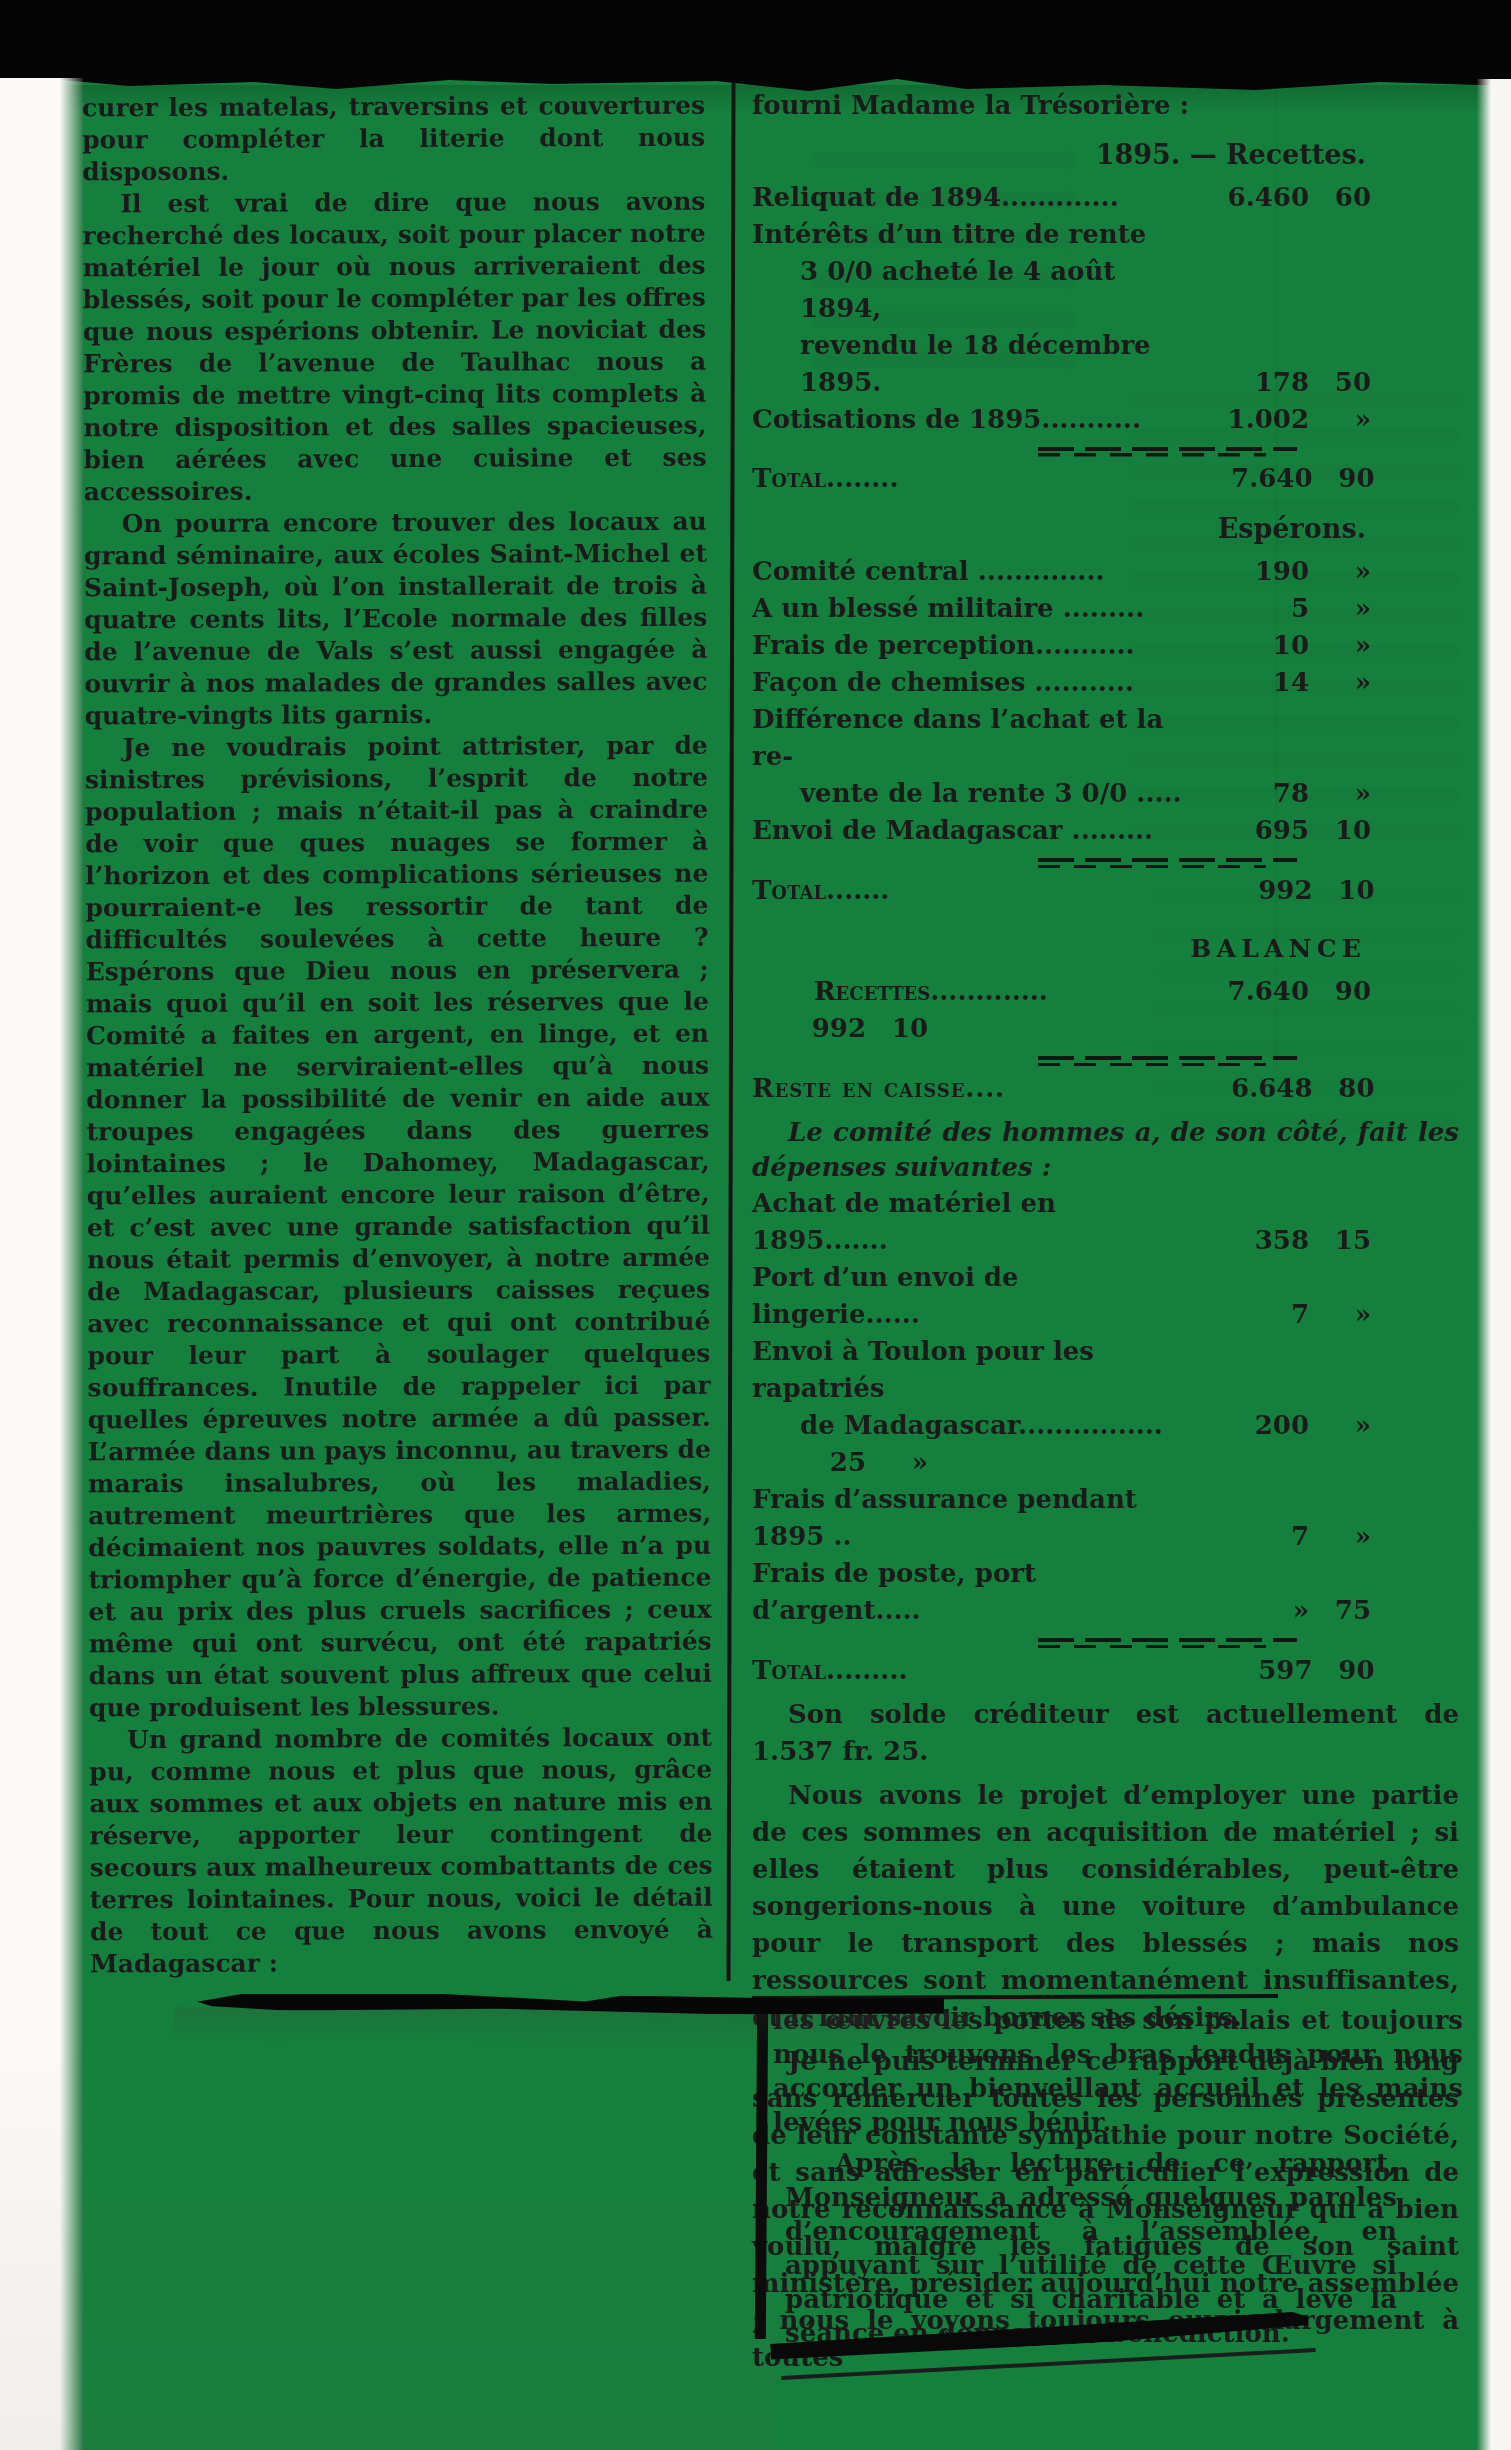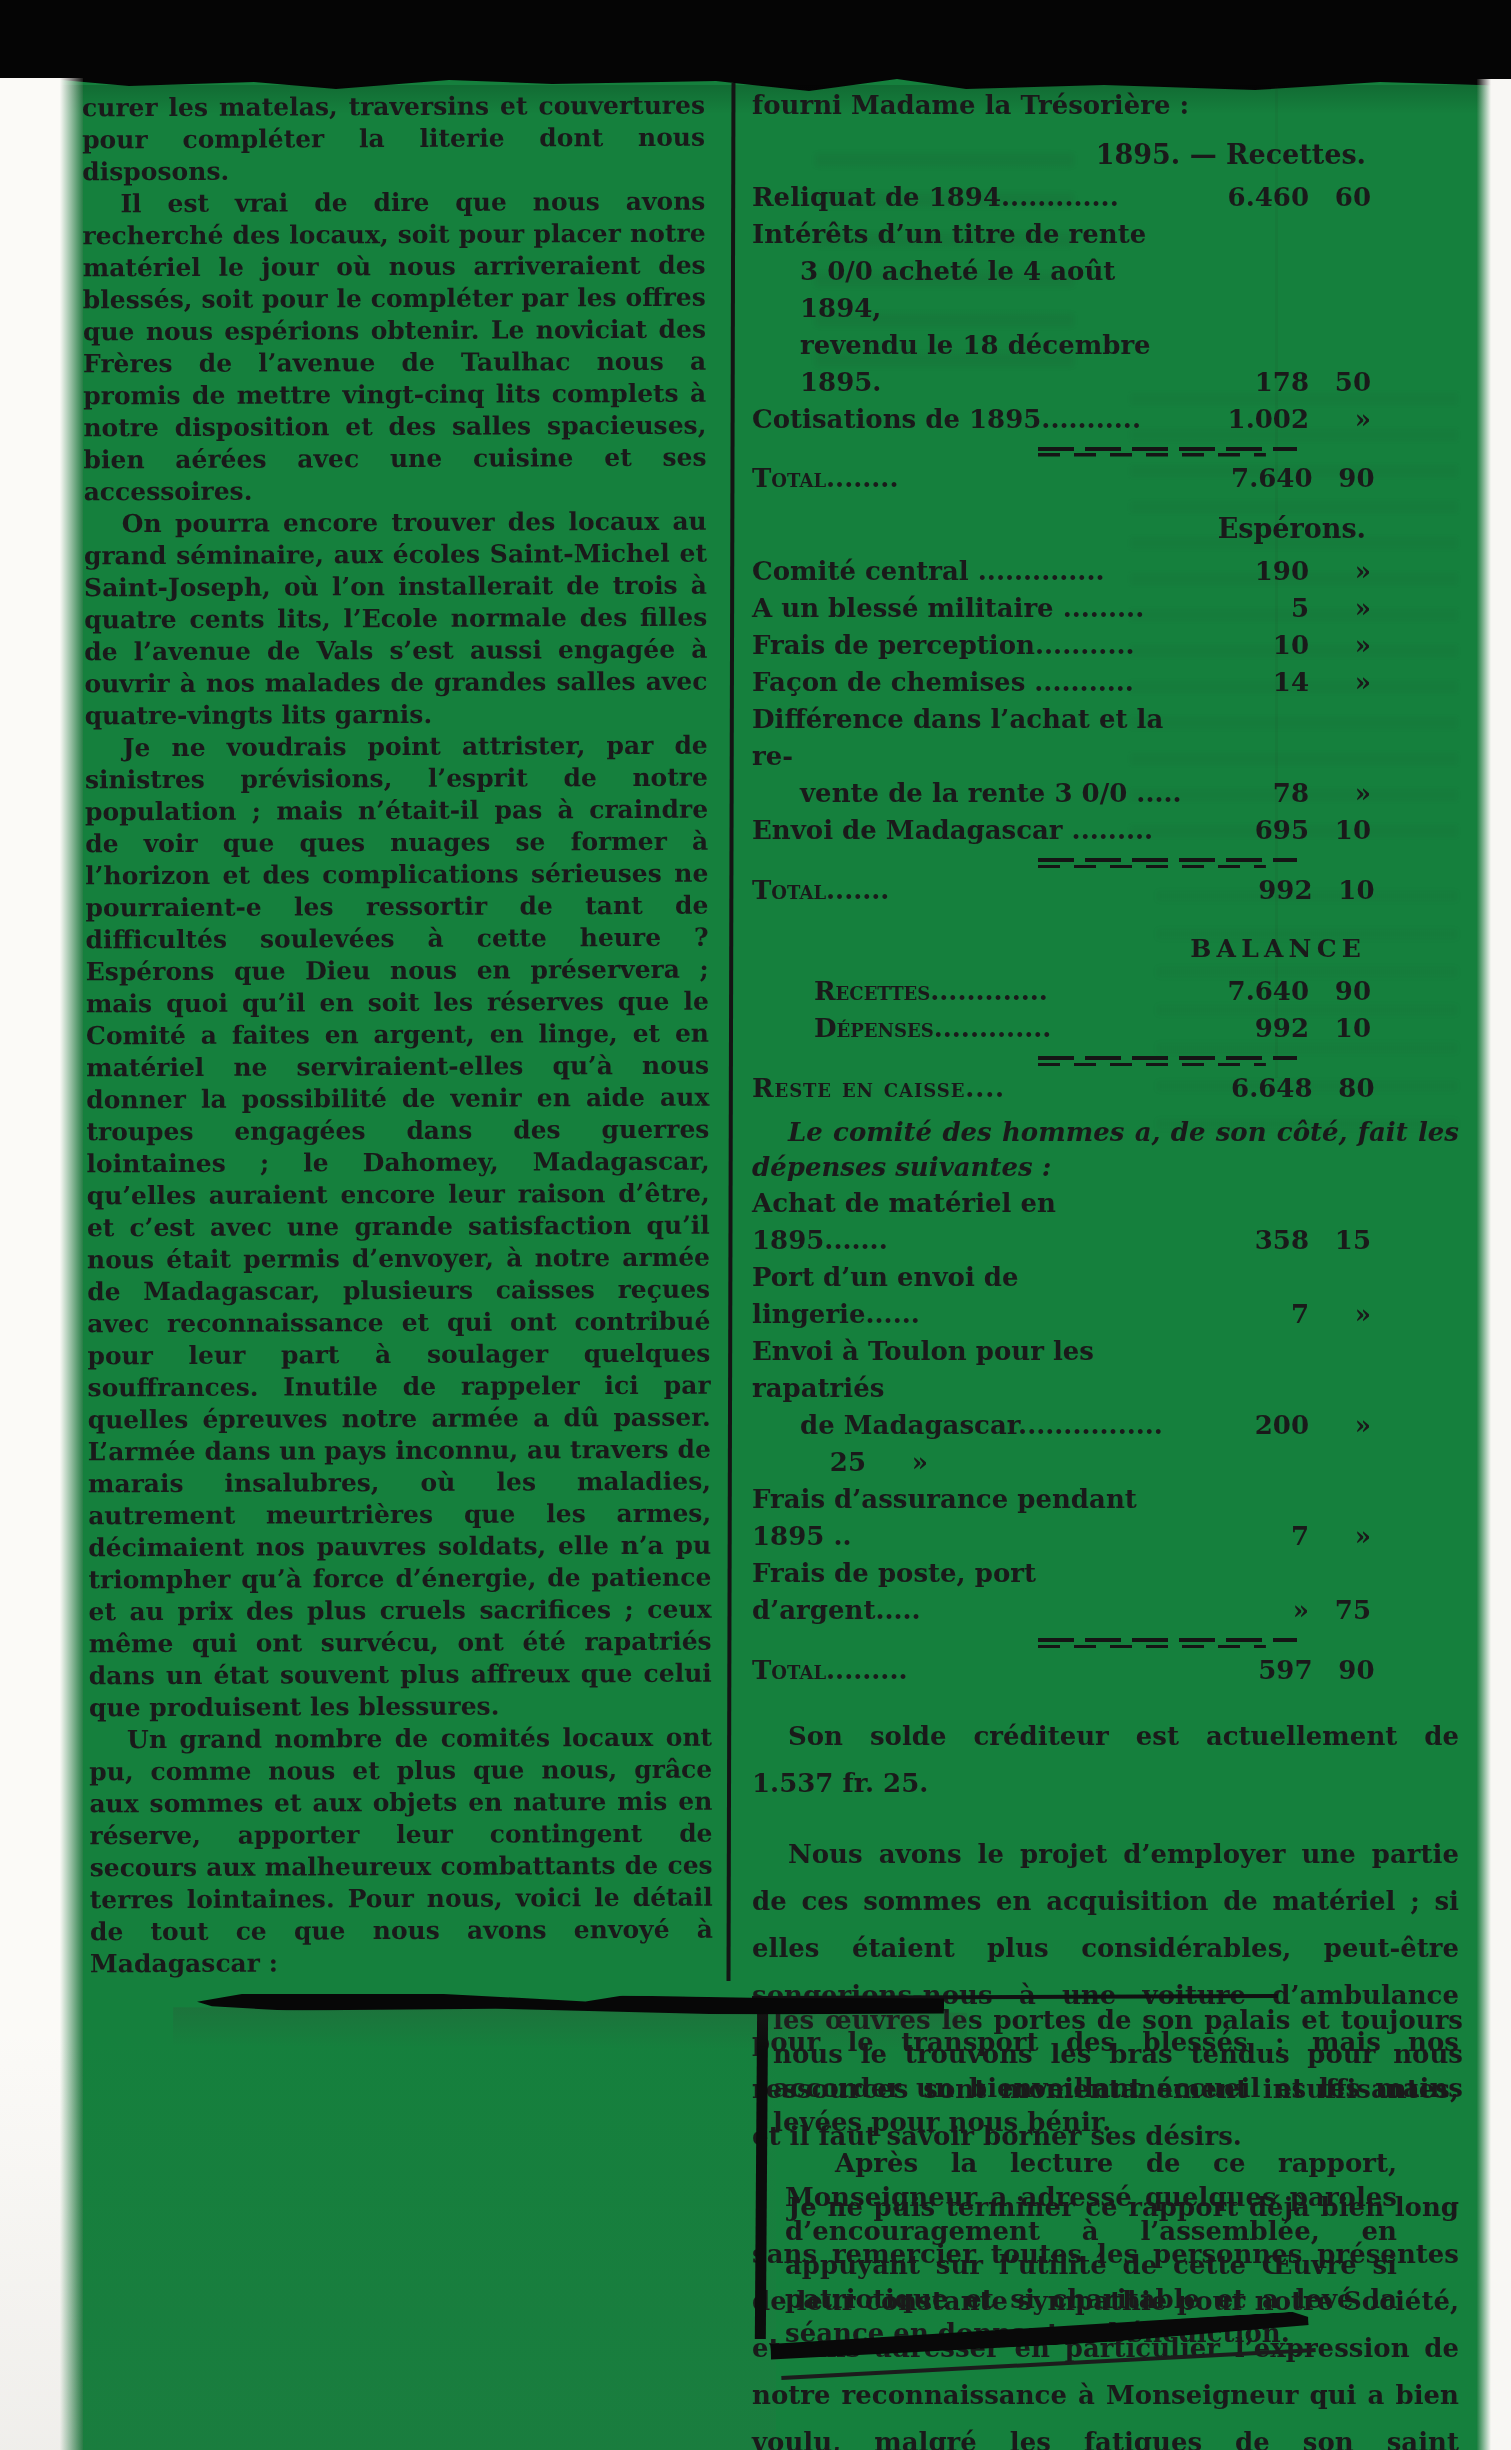--- a/index.html
+++ b/index.html
@@ -64,21 +64,21 @@
   .total-row{margin:1.7px 0 3.5px 0;}
   .total-row .tlabel{flex:0 0 443px;text-align:left;padding-right:3.5px;}
   .bal-row .lbl{padding-left:62px;box-sizing:border-box;}
   .reste-row .tlabel{letter-spacing:0.9px;}
   .sc{font-variant:small-caps;}
   .rule-d{margin:8.6px 0 3.5px 286px;width:259px;height:10.4px;
     background:
       repeating-linear-gradient(90deg,#151515 0 36px,rgba(0,0,0,0) 36px 47px) top left/100% 4.3px no-repeat,
       repeating-linear-gradient(90deg,#151515 0 22.4px,rgba(0,0,0,0) 22.4px 36px) bottom left/88% 3.5px no-repeat;}
   .hommes-intro{margin:8.6px 0 0 0;text-align:justify;text-indent:36px;font-style:italic;}
-  .rc-p{margin:24px 0 0 0;text-align:justify;text-indent:36px;line-height:47px;}
+  .rc-p{margin:7px 0 0 0;text-align:justify;text-indent:36px;line-height:37px;}
   .clip2{position:absolute;left:773px;top:2003px;width:690px;font-size:26px;line-height:34px;font-weight:700;}
   .c2-p{margin:0;text-align:justify;}
   .c2-p.ind2{text-indent:50px;margin:7px 66px 0 12px;}
 </style>
 </head>
 <body>
 
 <div class="page">
   <div class="top-band"></div>
   <div class="band-shadow"></div>
@@ -189,21 +189,20 @@
     </div>
 
     <h3 class="rc-h balance">BALANCE</h3>
     <div id="bal-rows">
         <div class="row bal-row">
           <div class="lbl"><span class="sc">Recettes</span><span>.............</span></div>
           <span class="fr">7.640</span>
           <span class="c">90</span>
         </div>
         <div class="row bal-row">
-          <div class="lbl"><span class="sc">Dépenses</span><span>.............</span></div>
           <span class="fr">992</span>
           <span class="c">10</span>
         </div>
       </div>
     <div class="rule-d"></div>
     <div class="row total-row reste-row">
       <span class="tlabel"><span class="sc">Reste en caisse</span><span>....</span></span>
       <span class="fr">6.648</span>
       <span class="c">80</span>
     </div>

